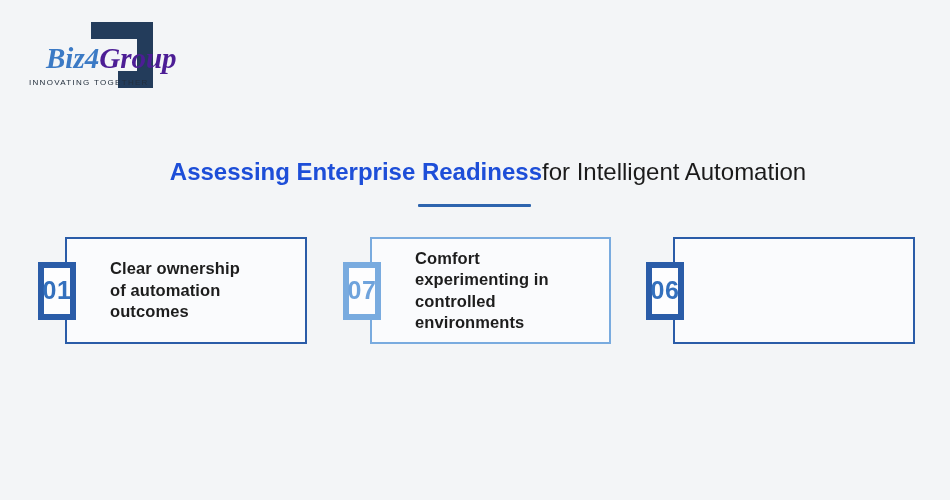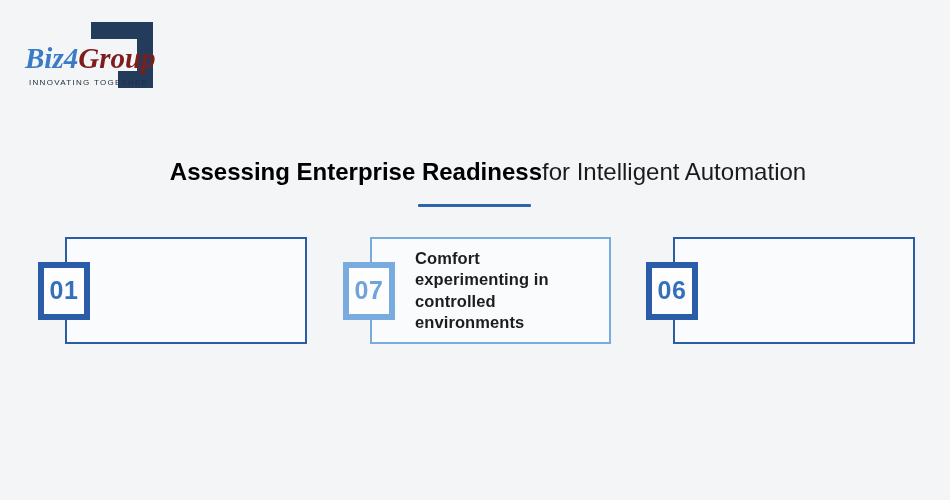--- a/index.html
+++ b/index.html
@@ -43,51 +43,54 @@
     position:absolute; top:237px; height:107px; box-sizing:border-box;
     border:2px solid var(--accent); background:#fafbfd;
     display:flex; align-items:center;
   }
   .card-text {
     margin-left:43px; font-size:16.5px; line-height:21.5px;
     font-weight:600; color:#1d1d1d; white-space:pre-line; letter-spacing:0.1px;
   }
   .badge {
     position:absolute; left:-29px; top:50%; transform:translateY(-50%);
-    width:52px; height:58px; box-sizing:border-box;
+    width:38px; height:58px; box-sizing:border-box;
     border:6px solid var(--badge-accent); background:#fdfdfe;
     display:flex; align-items:center; justify-content:center;
     font-size:25px; font-weight:700; color:var(--num); letter-spacing:0.5px;
   }
   .card1 { left:65px;  width:242px; }
   .card2 { left:370px; width:241px; }
   .card3 { left:673px; width:242px; }
 </style>
 </head>
 <body>
 
 <div id="stage" style="background: rgb(243, 245, 247);">
 
   <div class="logo">
     <div class="logo-mark">
       <div class="bar bar-top" style="background: rgb(35, 60, 91);"></div>
       <div class="bar bar-right" style="background: rgb(35, 60, 91);"></div>
       <div class="bar bar-foot" style="background: rgb(35, 60, 91);"></div>
     </div>
-    <div class="logo-text"><span style="color: rgb(59, 122, 197);">Biz</span><span style="color: rgb(59, 122, 197);">4</span><span style="color: #7f1d1d;">Group</span></div>
+    <div class="logo-text"><span style="color: rgb(59, 122, 197); margin-left: 21px;">Biz</span><span style="color: rgb(59, 122, 197);">4</span><span style="color: #4c1d95;">Group</span></div>
     <div class="logo-tagline" style="color: rgb(34, 46, 60);">INNOVATING TOGETHER</div>
   </div>
 
   <div class="title">
-    <span class="hl" style="color: #000000; margin-left: 26px;">Assessing Enterprise Readiness</span><span class="rest" style="color: rgb(27, 27, 27);">for Intelligent Automation</span>
+    <span class="hl" style="color: #1d4ed8; margin-left: 26px;">Assessing Enterprise Readiness</span><span class="rest" style="color: rgb(27, 27, 27);">for Intelligent Automation</span>
   </div>
   <div class="title-underline" style="background: rgb(45, 100, 174);"></div>
 
   <div class="card card1" style="--accent: #2a5ca8; --badge-accent: #2a5ca8; --num: #3470bd;">
     <div class="badge">01</div>
+    <div class="card-text">Clear ownership
+of automation
+outcomes</div>
   </div>
 
   <div class="card card2" style="--accent: #79abdf; --badge-accent: #79abdf; --num: #6fa3dc;">
     <div class="badge">07</div>
     <div class="card-text">Comfort
 experimenting in
 controlled
 environments</div>
   </div>
 

